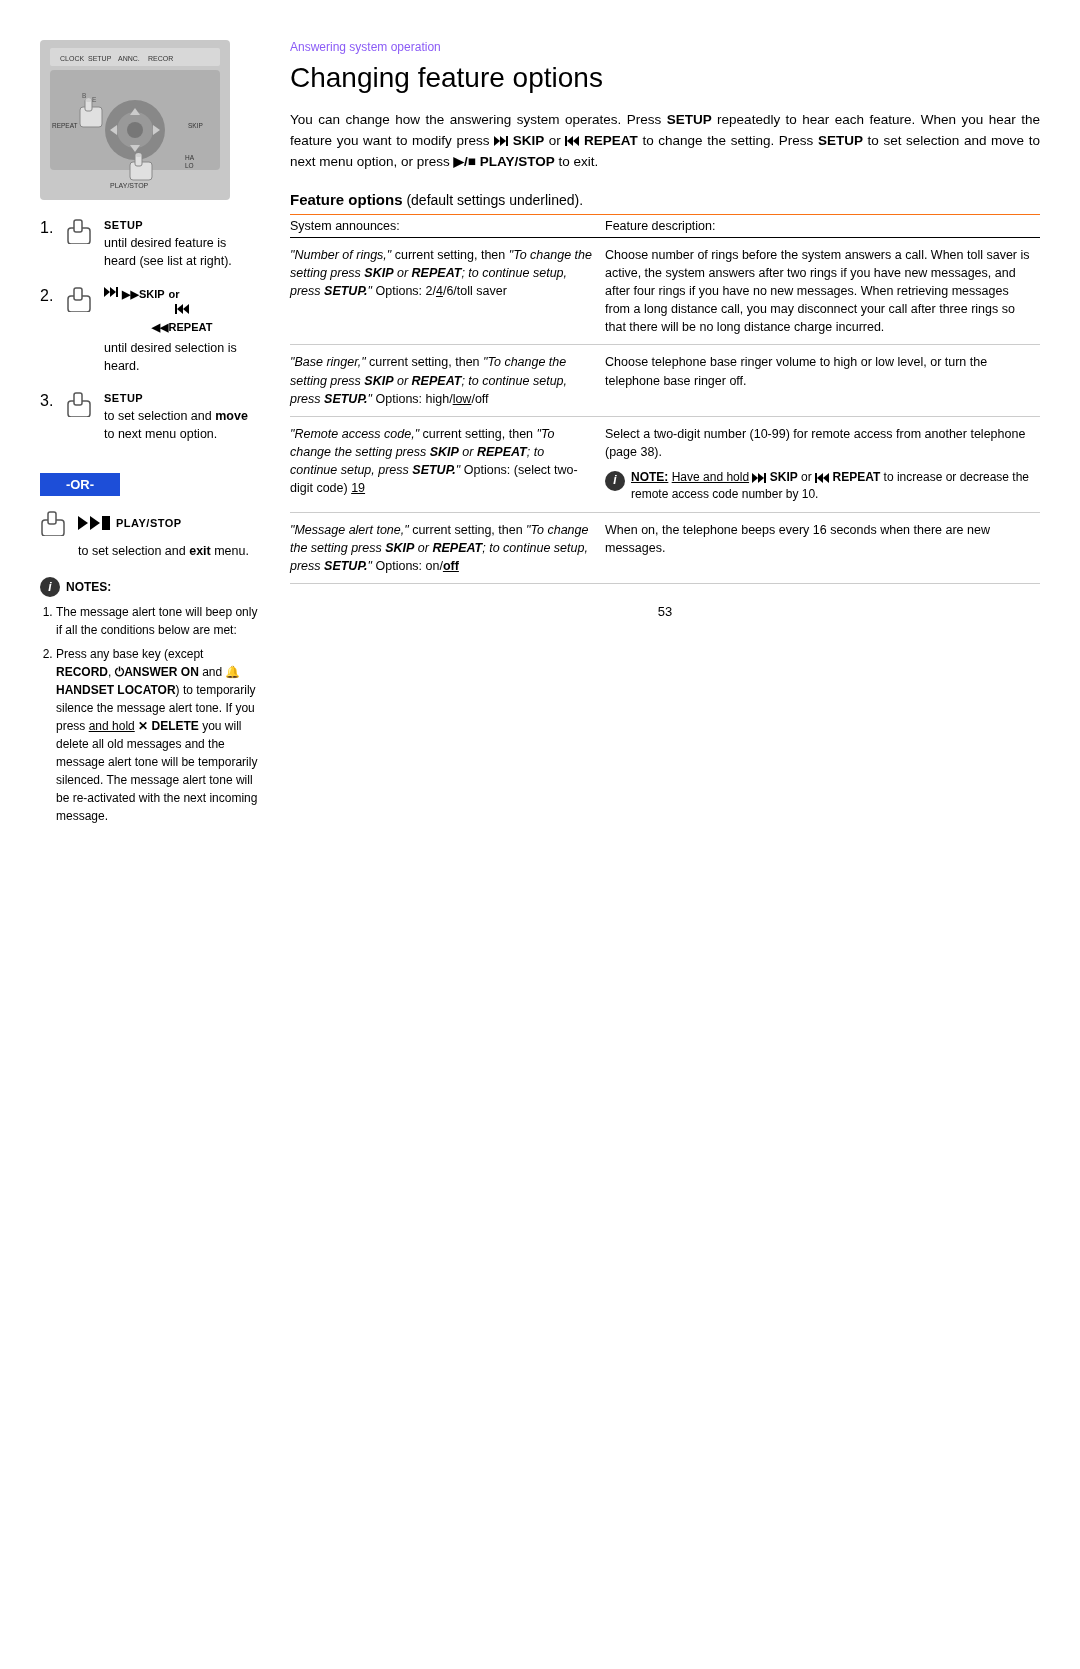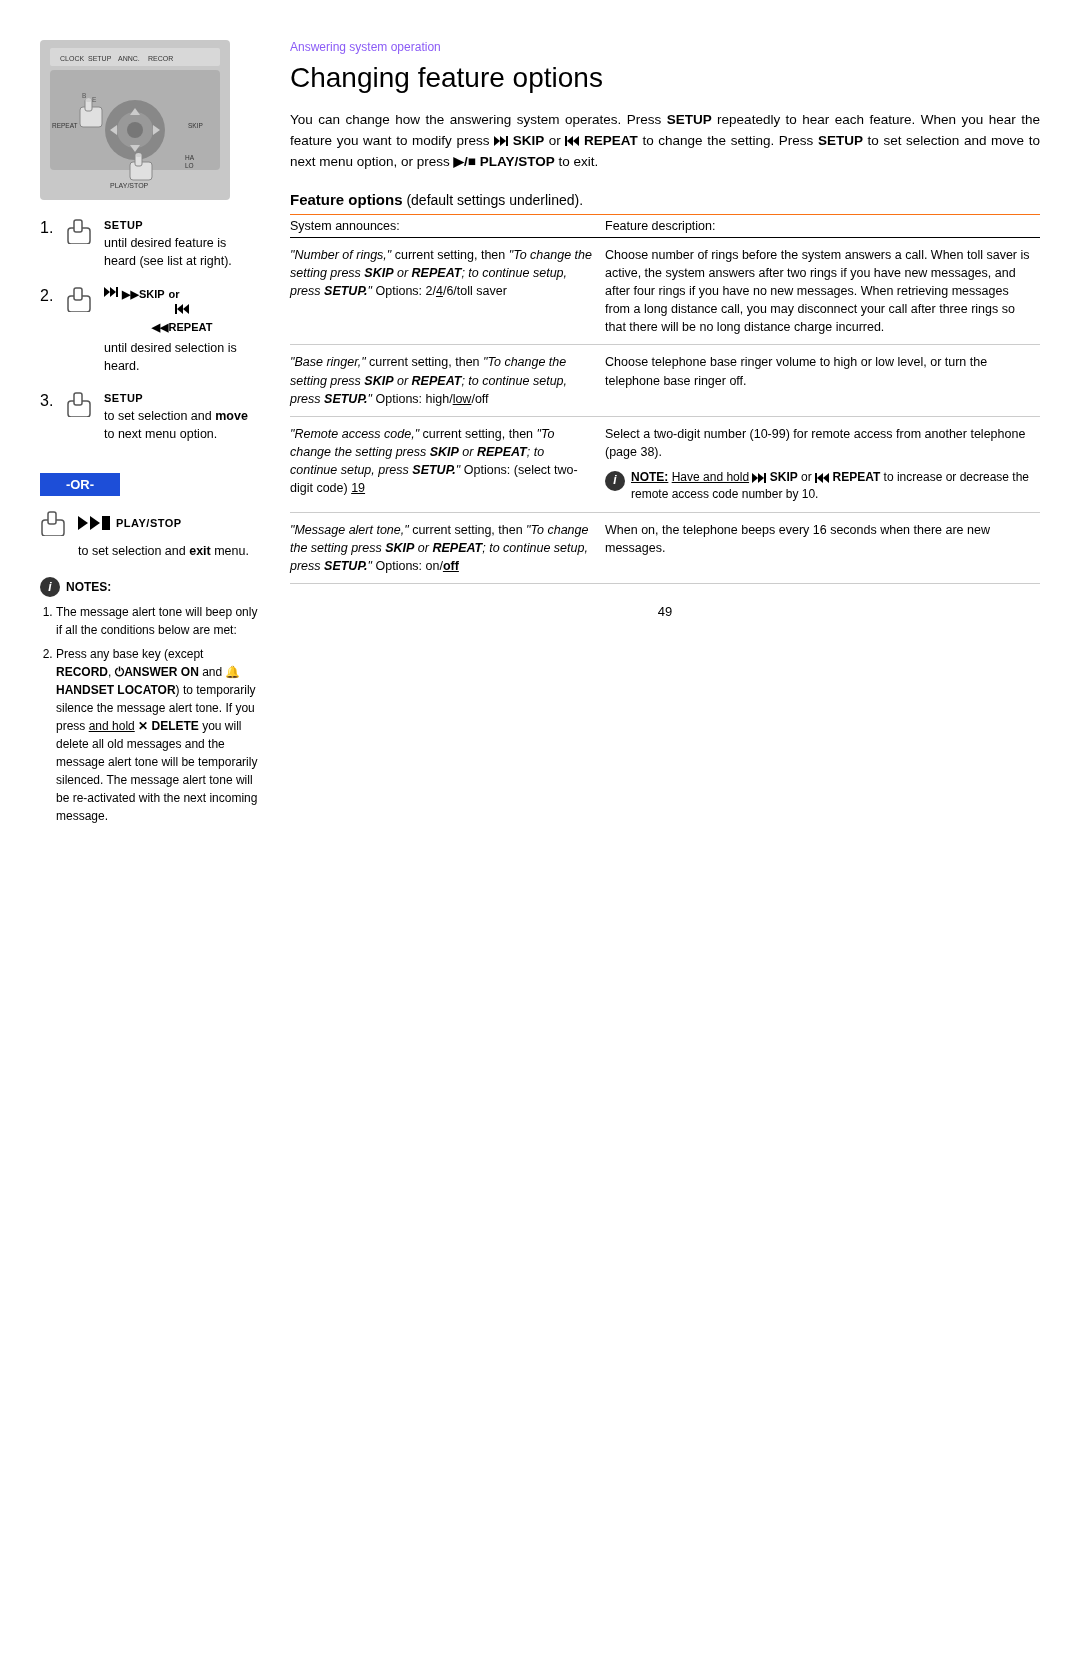--- a/index.html
+++ b/index.html
@@ -485,15 +485,15 @@
           <td>
             <em>"Message alert tone,"</em> current setting, then <em>"To change the setting press <strong>SKIP</strong> or <strong>REPEAT</strong>; to continue setup, press <strong>SETUP.</strong>"</em> Options: on/<span class="underline"><strong>off</strong></span>
           </td>
           <td>
             When on, the telephone beeps every 16 seconds when there are new messages.
           </td>
         </tr>
       </tbody>
     </table>
 
-    <div class="page-number">49</div>
+    <div class="page-number">53</div>
   </div>
 </div>
 
 </body></html>

